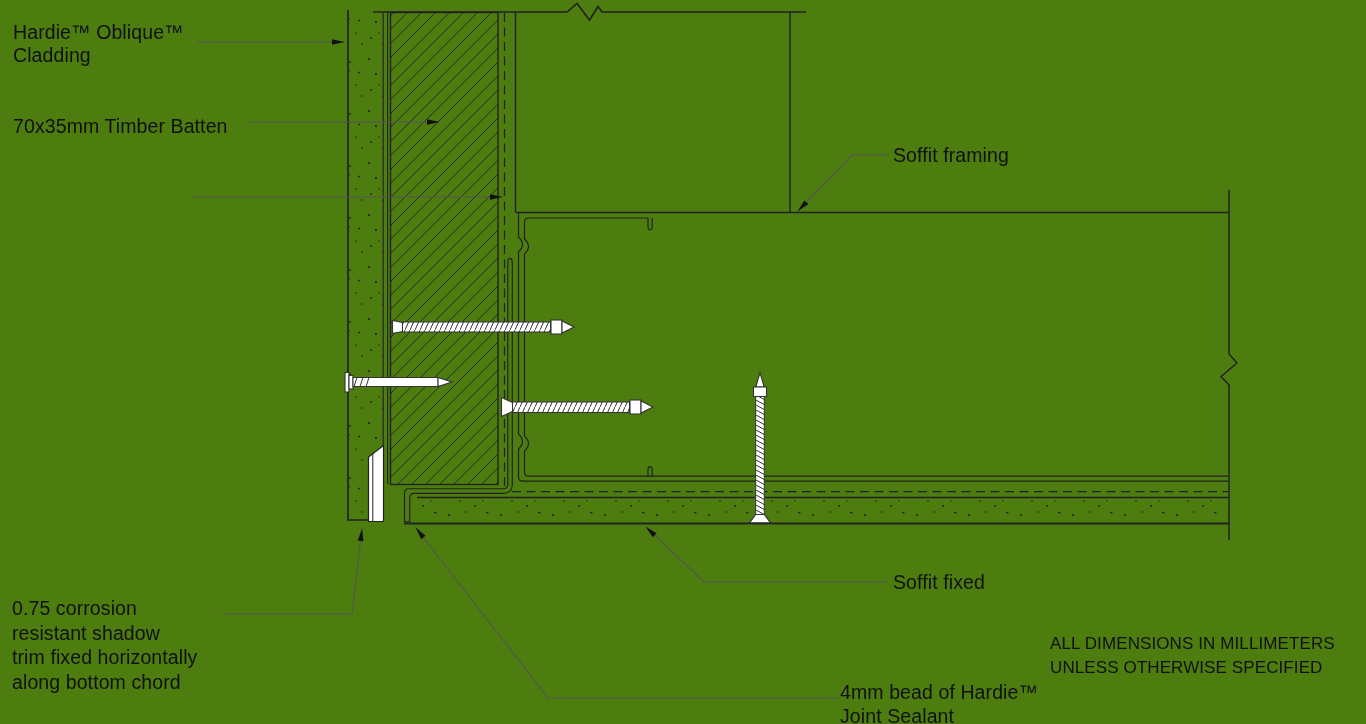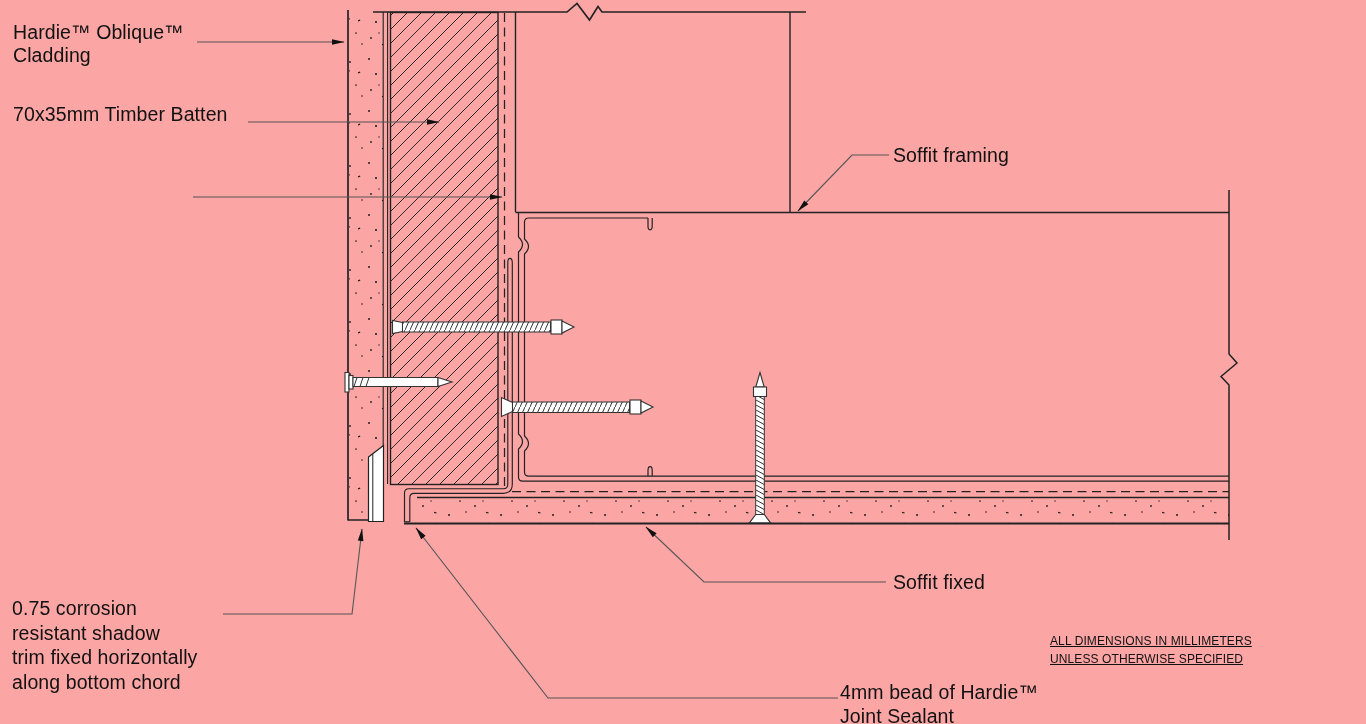--- a/index.html
+++ b/index.html
@@ -1,27 +1,27 @@
 <!DOCTYPE html>
 <html><head>
 <meta charset="utf-8">
 <style>
   html,body{margin:0;padding:0;background:#fff;}
   .canvas{
-    position:relative;width:1366px;height:724px;background:#fca5a5;overflow:hidden;
+    position:relative;width:1366px;height:724px;background:#4d7c0f;overflow:hidden;
     font-family:"Liberation Sans","DejaVu Sans",sans-serif;
   }
   .canvas svg{position:absolute;left:0;top:0;}
   .label{
     position:absolute;color:#111;font-size:19.5px;line-height:24px;
     white-space:pre-line;letter-spacing:0.1px;
   }
   .lh23{line-height:23px;}
   .lh25{line-height:25px;}
-  .note{font-size:12px;line-height:18px;text-decoration:underline;}
+  .note{font-size:17px;line-height:24px;}
 </style>
 </head>
 <body>
 
 <div class="canvas">
 
 <svg width="1366" height="724" viewBox="0 0 1366 724">
   <defs>
     <pattern id="hatch" width="14" height="14" patternUnits="userSpaceOnUse">
       <path d="M-3.5,3.5 L3.5,-3.5 M0,14 L14,0 M10.5,17.5 L17.5,10.5" stroke="#2b2b2b" stroke-width="1" fill="none"></path>
@@ -143,21 +143,21 @@
     <path d="M223,614 H352 L362,529" marker-end="url(#arr)"></path>
     <path d="M889,155 H852 L798,211" marker-end="url(#arr)"></path>
     <path d="M886,582 H704 L646,527" marker-end="url(#arr)"></path>
     <path d="M838,698 H548 L416,528" marker-end="url(#arr)"></path>
   </g>
 </svg>
 
 <div class="label lh23" style="left:13px;top:21px;">Hardie™ Oblique™
 Cladding</div>
 
-<div class="label" style="left:13px;top:102px;">70x35mm Timber Batten</div>
+<div class="label" style="left:13px;top:114px;">70x35mm Timber Batten</div>
 
 
 <div class="label" style="left:12px;top:596px;line-height:24.5px;">0.75 corrosion
 resistant shadow
 trim fixed horizontally
 along bottom chord</div>
 
 <div class="label" style="left:893px;top:143px;">Soffit framing</div>
 
 <div class="label" style="left:893px;top:570px;">Soffit fixed</div>

